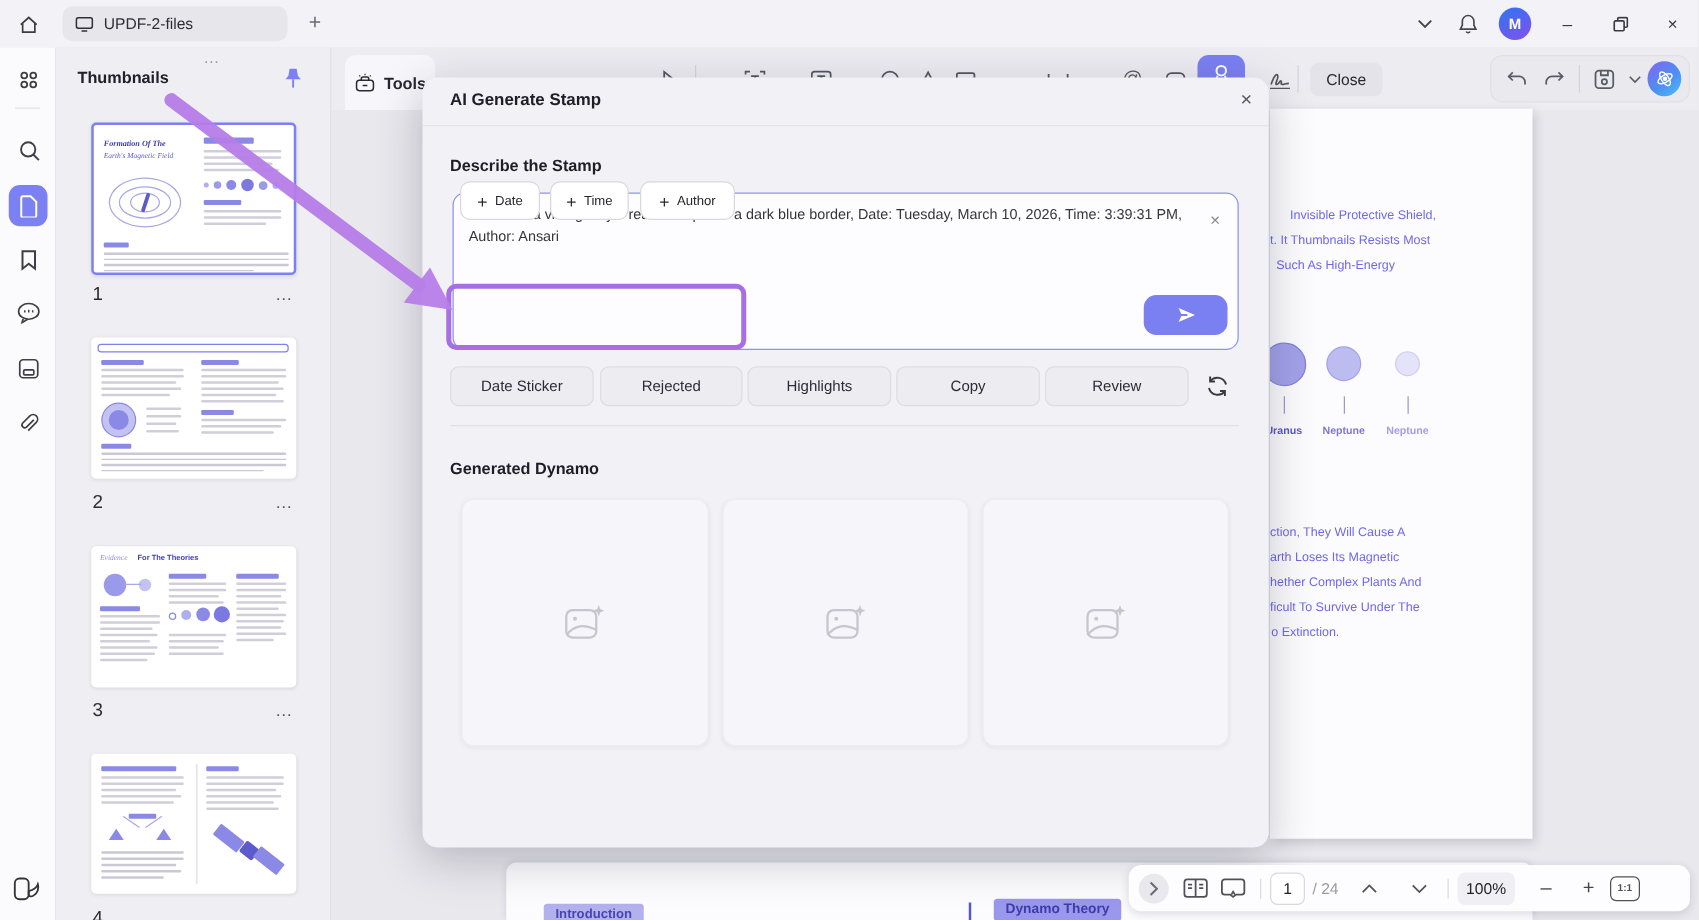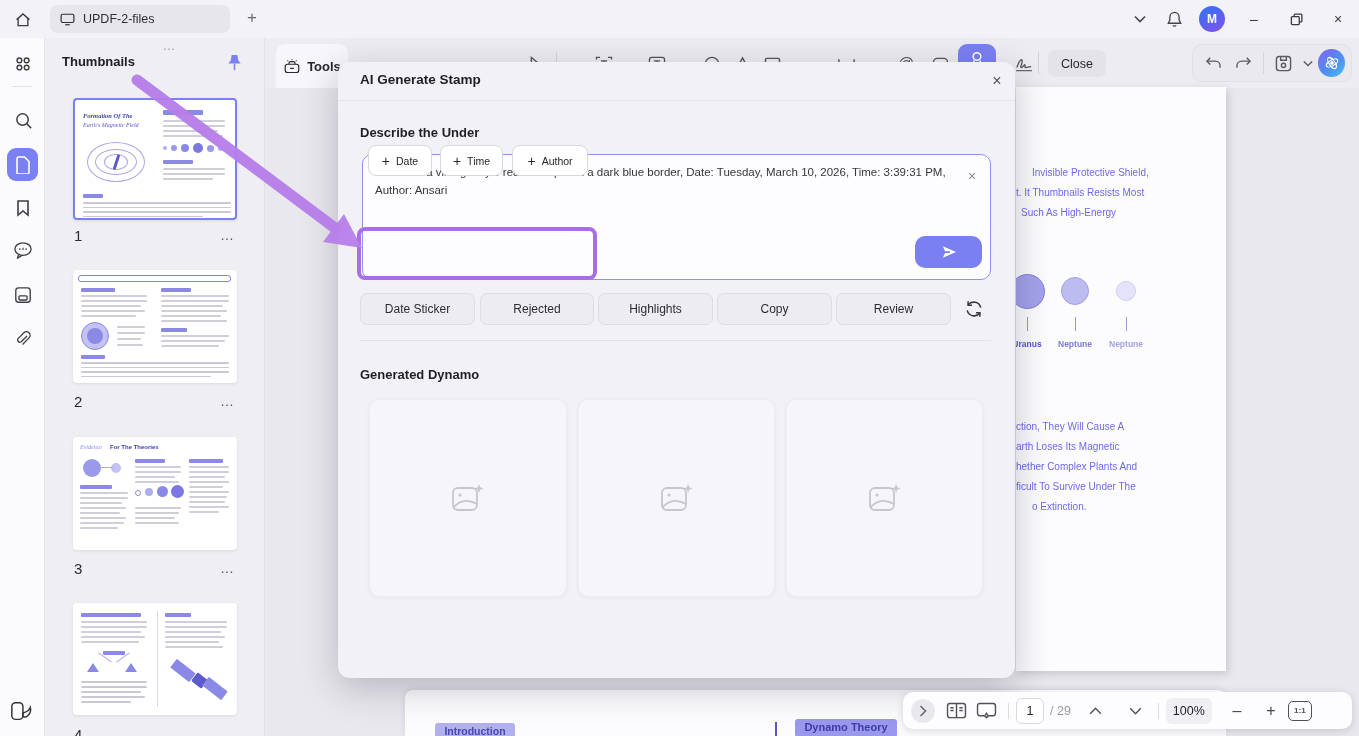--- a/index.html
+++ b/index.html
@@ -457,34 +457,34 @@
   <div class="ptick" style="left:11px; top:230px"></div>
   <div class="ptick" style="left:59px; top:230px"></div>
   <div class="ptick" style="left:110px; top:230px"></div>
   <div class="plabel" style="left:11px; top:252px; color:#5a55c8">Uranus</div>
   <div class="plabel" style="left:59px; top:252px; color:#7d79d4">Neptune</div>
   <div class="plabel" style="left:110px; top:252px; color:#a3a0e2">Neptune</div>
   <div class="pline" style="left:0px; top:334px">ction, They Will Cause A</div>
   <div class="pline" style="left:0px; top:354px">arth Loses Its Magnetic</div>
   <div class="pline" style="left:0px; top:374px">hether Complex Plants And</div>
   <div class="pline" style="left:0px; top:394px">ficult To Survive Under The</div>
-  <div class="pline" style="left:16px; top:414px">o Extinction.</div>
+  <div class="pline" style="left:1px; top:414px">o Extinction.</div>
 </div>
 
 <div id="botpage" class="abs">
   <div class="badge" style="left:30px; top:33px; width:80px; height:18px; background:#b2b1ee; color:#4646b4; font-size:10.5px; line-height:17px">Introduction</div>
   <div class="abs" style="left:370px; top:32px; width:2px; height:14px; background:#5a55c8"></div>
   <div class="badge" style="left:390px; top:29px; width:102px; height:18px; background:#9a98ec; color:#3c3caa; font-size:11px; line-height:17px">Dynamo Theory</div>
 </div>
 
 <div id="dialog" class="abs">
   <div class="abs dlg-title">AI Generate Stamp</div>
   <div class="abs dlg-close">×</div>
   <div class="abs dlg-hr"></div>
-  <div class="abs sect-label" style="left:22px; top:63px">Describe the Under</div>
+  <div class="abs sect-label" style="left:22px; top:63px">Describe the Stamp</div>
 
   <div class="abs prompt-box">
     <div class="abs prompt-text">Generate a vintage style read stamp with a dark blue border, Date: Tuesday, March 10, 2026, Time: 3:39:31 PM, Author: Ansari</div>
     <div class="abs prompt-clear">×</div>
   </div>
 
   <button class="ins-btn" style="left:30px; width:64px">
     <span class="ins-plus">+</span>
     <span>Date</span>
   </button>
@@ -569,21 +569,21 @@
       </svg>
     </div>
   <div class="bb-ic">
       <svg width="21" height="17" viewBox="0 0 22 18" fill="none" stroke="currentColor" stroke-width="1.5">
         <path d="M4 1.5h14a2.5 2.5 0 0 1 2.5 2.5v8a2.5 2.5 0 0 1-2.5 2.5h-4.5l-2.5 2-2.5-2H4A2.5 2.5 0 0 1 1.5 12V4A2.5 2.5 0 0 1 4 1.5z"></path>
         <path d="M9.5 14.5 11 12l1.5 2.5" fill="none"></path>
       </svg>
     </div>
   <div class="bb-div"></div>
   <div class="page-box">1</div>
-  <div class="page-total">/ 29</div>
+  <div class="page-total">/ 24</div>
   <div class="bb-ic">
       <svg width="13" height="8" viewBox="0 0 14 9" fill="none" stroke="currentColor" stroke-width="1.6">
         <path d="M1 7.5 7 1.5l6 6"></path>
       </svg>
     </div>
   <div class="bb-ic" style="margin-left:10px">
       <svg width="13" height="8" viewBox="0 0 14 9" fill="none" stroke="currentColor" stroke-width="1.6">
         <path d="M1 1.5 7 7.5l6-6"></path>
       </svg>
     </div>

